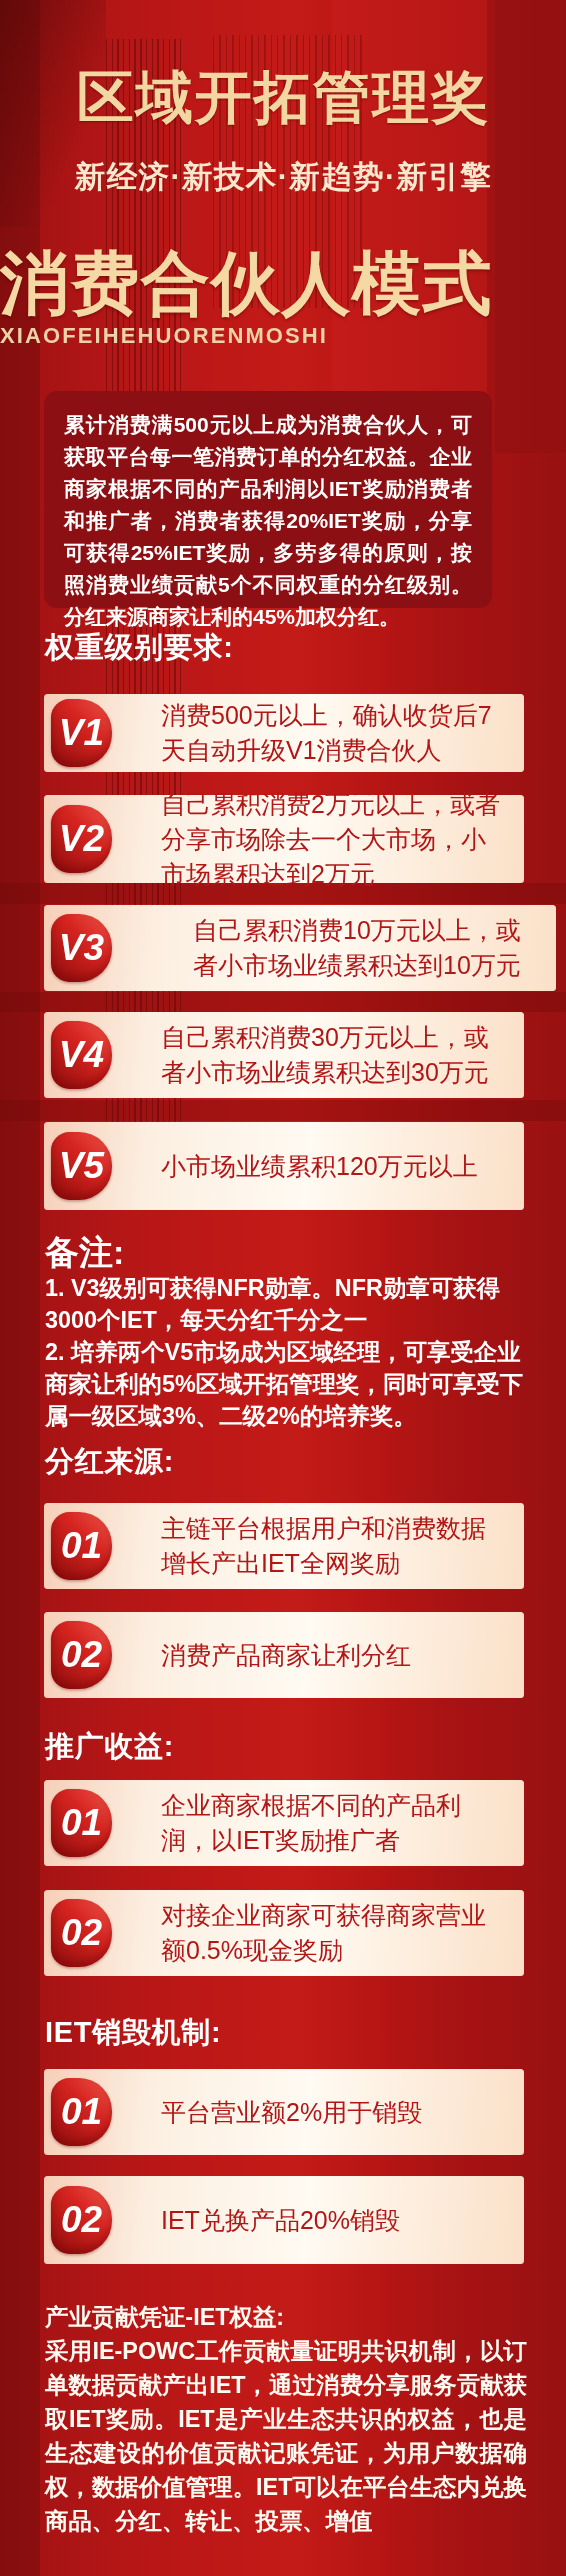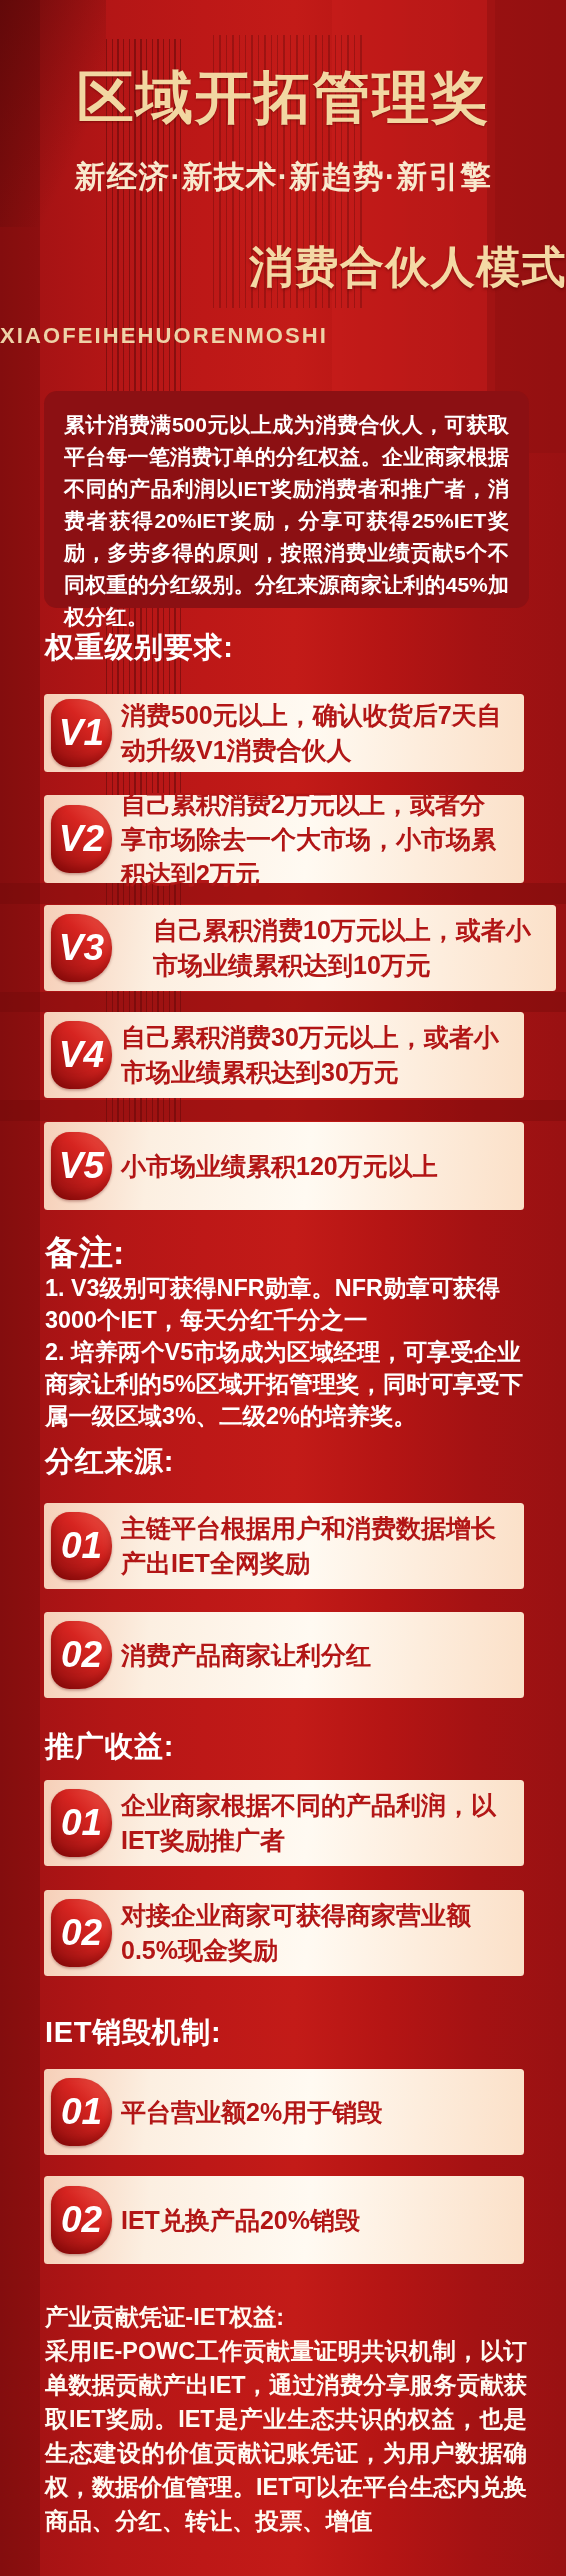--- a/index.html
+++ b/index.html
@@ -34,32 +34,32 @@
     font-size:57px;font-weight:900;letter-spacing:2.1px;
     text-shadow:0 1.4px 2.1px rgba(80,0,0,.45);
   }
   .tagline{
     position:absolute;left:0;top:157px;width:100%;
     text-align:center;color:#f8e9ce;
     font-size:30.5px;font-weight:800;letter-spacing:1.4px;
   }
   .main-title{
     position:absolute;left:0;top:238px;width:100%;
-    text-align:right;color:#f4d9a5;
-    font-size:44px;font-weight:900;letter-spacing:1.4px;
+    text-align:left;color:#f4d9a5;
+    font-size:69px;font-weight:900;letter-spacing:1.4px;
     text-shadow:0 2.1px 2.8px rgba(80,0,0,.4);
   }
   .pinyin{
     position:absolute;left:0;top:323px;width:100%;
     text-align:left;color:#eed3a8;
     font-size:22px;font-weight:700;letter-spacing:2.1px;
   }
   
   .intro-panel{
-    position:absolute;left:44px;top:391px;width:485px;height:217px;
+    position:absolute;left:44px;top:391px;width:448px;height:217px;
     background:#8c1013;border-radius:12.8px;
     box-sizing:border-box;padding:18.4px 20px;
   }
   .intro-text{
     color:#ffffff;font-size:21px;line-height:32px;font-weight:600;
     text-align:justify;
   }
   
   .section-h{
     position:absolute;left:45px;
@@ -77,21 +77,21 @@
     border-radius:18.4px 33px 33px 18.4px;
     background:linear-gradient(225deg,#f0584b 0%,#d62420 40%,#8f0d0d 100%);
     box-shadow:inset 0 -5.7px 10px rgba(110,0,0,.45), 0 1.4px 2.8px rgba(90,0,0,.35);
     display:flex;align-items:center;justify-content:center;
     color:#ffffff;font-size:37px;font-weight:800;font-style:italic;
   }
   .box-text{
     height:100%;box-sizing:border-box;
     display:flex;align-items:center;
     padding:0 20px 0 77px;
-    color:#b21616;font-size:25px;line-height:35px;font-weight:700;
+    color:#b21616;font-size:25px;line-height:35px;font-weight:400;margin-left:40px;
   }
   
   .notes-block{
     position:absolute;left:45px;top:1236px;width:480px;
     color:#ffffff;font-size:23.4px;line-height:32px;font-weight:600;
   }
   .notes-heading{font-size:34px;font-weight:800;margin-bottom:4px;}
   .footer-block{
     position:absolute;left:45px;top:2300px;width:482px;
     color:#fffaf2;font-size:23.4px;line-height:34px;font-weight:600;

